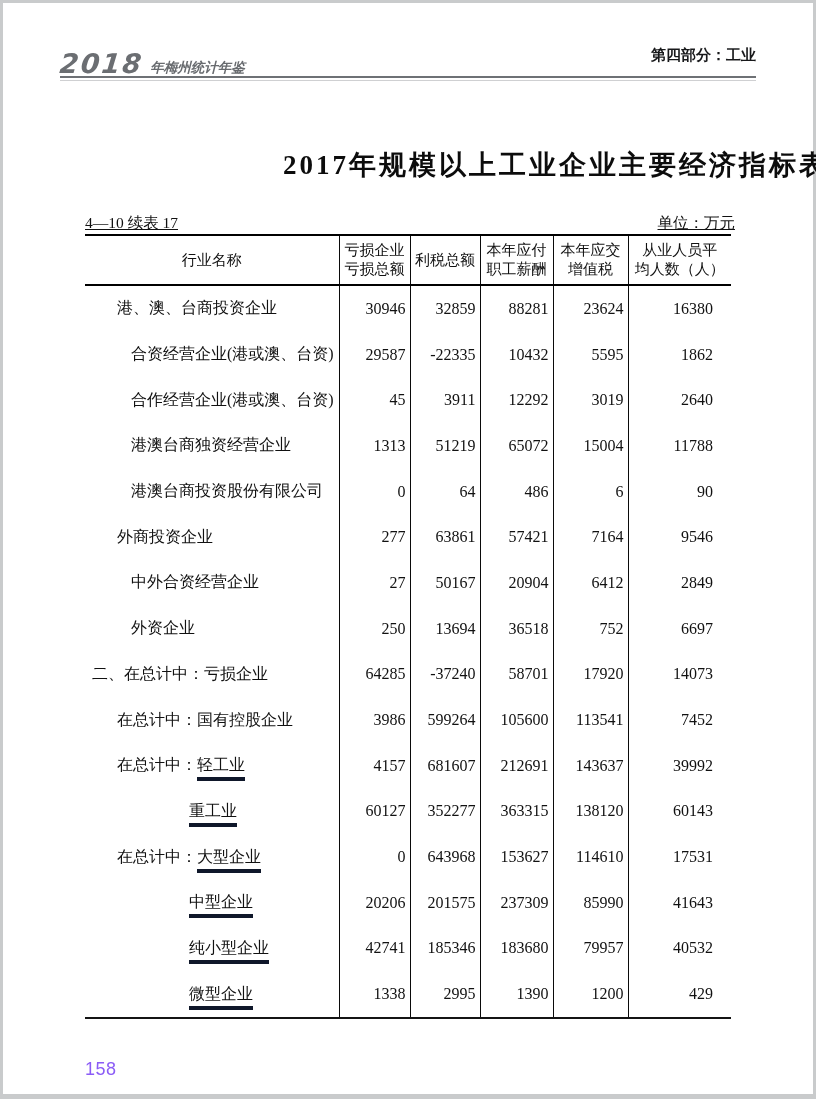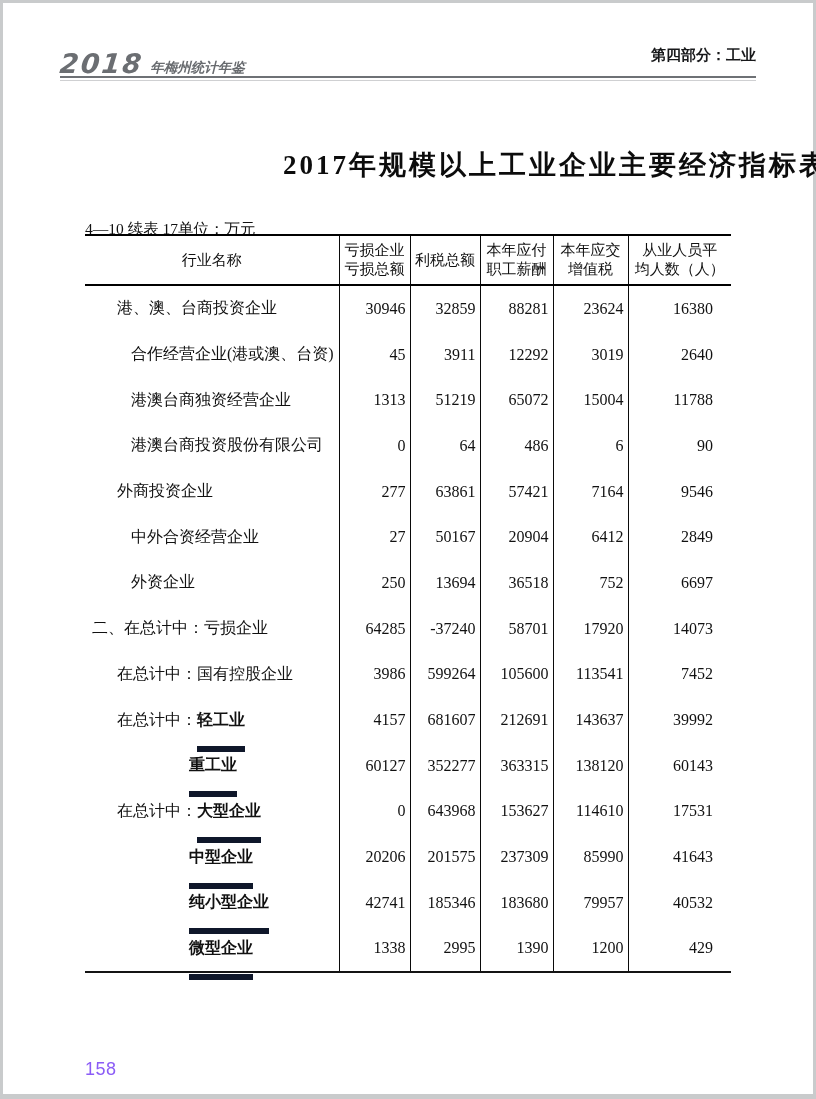--- a/index.html
+++ b/index.html
@@ -46,22 +46,22 @@
 
   
   .doc-title{
     position:absolute;left:0;top:128px;width:100%;margin:16px;
     text-align:right;font-size:27px;font-weight:bold;
     letter-spacing:3px;color:#0c0c0c;
   }
 
   
   .table-meta{
-    position:absolute;left:82px;top:216px;width:650px;
-    display:flex;
+    position:absolute;left:82px;top:210px;width:650px;
+    display:flex;justify-content:space-between;
     font-size:15.5px;color:#111;text-decoration:underline;
   }
 
   
   table.yb{
     position:absolute;left:82px;top:231px;width:646px;
     border-collapse:collapse;table-layout:fixed;
     border-top:2px solid #000;border-bottom:2.5px solid #141414;
     font-size:16px;
   }
@@ -77,21 +77,21 @@
   table.yb tbody td{
     height:43.7px;vertical-align:middle;white-space:nowrap;
   }
   td.label{text-align:left;overflow:visible;}
   td.label.indent-0{padding-left:7px;margin-left:16px;}
   td.label.indent-1{padding-left:32px;}
   td.label.indent-2{padding-left:46px;}
   td.label.indent-3{padding-left:104px;}
   td.value{text-align:right;padding-right:4px;font-size:16px;}
   td.value:last-child{padding-right:18px;}
-  span.u{border-bottom:6px solid #0f172a;padding-bottom:18px;font-weight:bold;}
+  span.u{border-bottom:4px solid #0f172a;padding-bottom:4px;}
 
   
   .page-number{
     position:absolute;left:82px;top:1056px;
     font-family:"Liberation Sans","DejaVu Sans",sans-serif;
     font-size:18px;color:#8b5cf6;letter-spacing:0.5px;
   }
 </style>
 </head>
 <body>
@@ -140,20 +140,28 @@
     <tbody id="body-rows">
         <tr>
           <td class="label indent-1"><span>港、澳、台商投资企业</span></td>
           <td class="value">30946</td>
           <td class="value">32859</td>
           <td class="value">88281</td>
           <td class="value">23624</td>
           <td class="value">16380</td>
         </tr>
         <tr>
+          <td class="label indent-2"><span>合资经营企业(港或澳、台资)</span></td>
+          <td class="value">29587</td>
+          <td class="value">-22335</td>
+          <td class="value">10432</td>
+          <td class="value">5595</td>
+          <td class="value">1862</td>
+        </tr>
+        <tr>
           <td class="label indent-2"><span>合作经营企业(港或澳、台资)</span></td>
           <td class="value">45</td>
           <td class="value">3911</td>
           <td class="value">12292</td>
           <td class="value">3019</td>
           <td class="value">2640</td>
         </tr>
         <tr>
           <td class="label indent-2"><span>港澳台商独资经营企业</span></td>
           <td class="value">1313</td>

